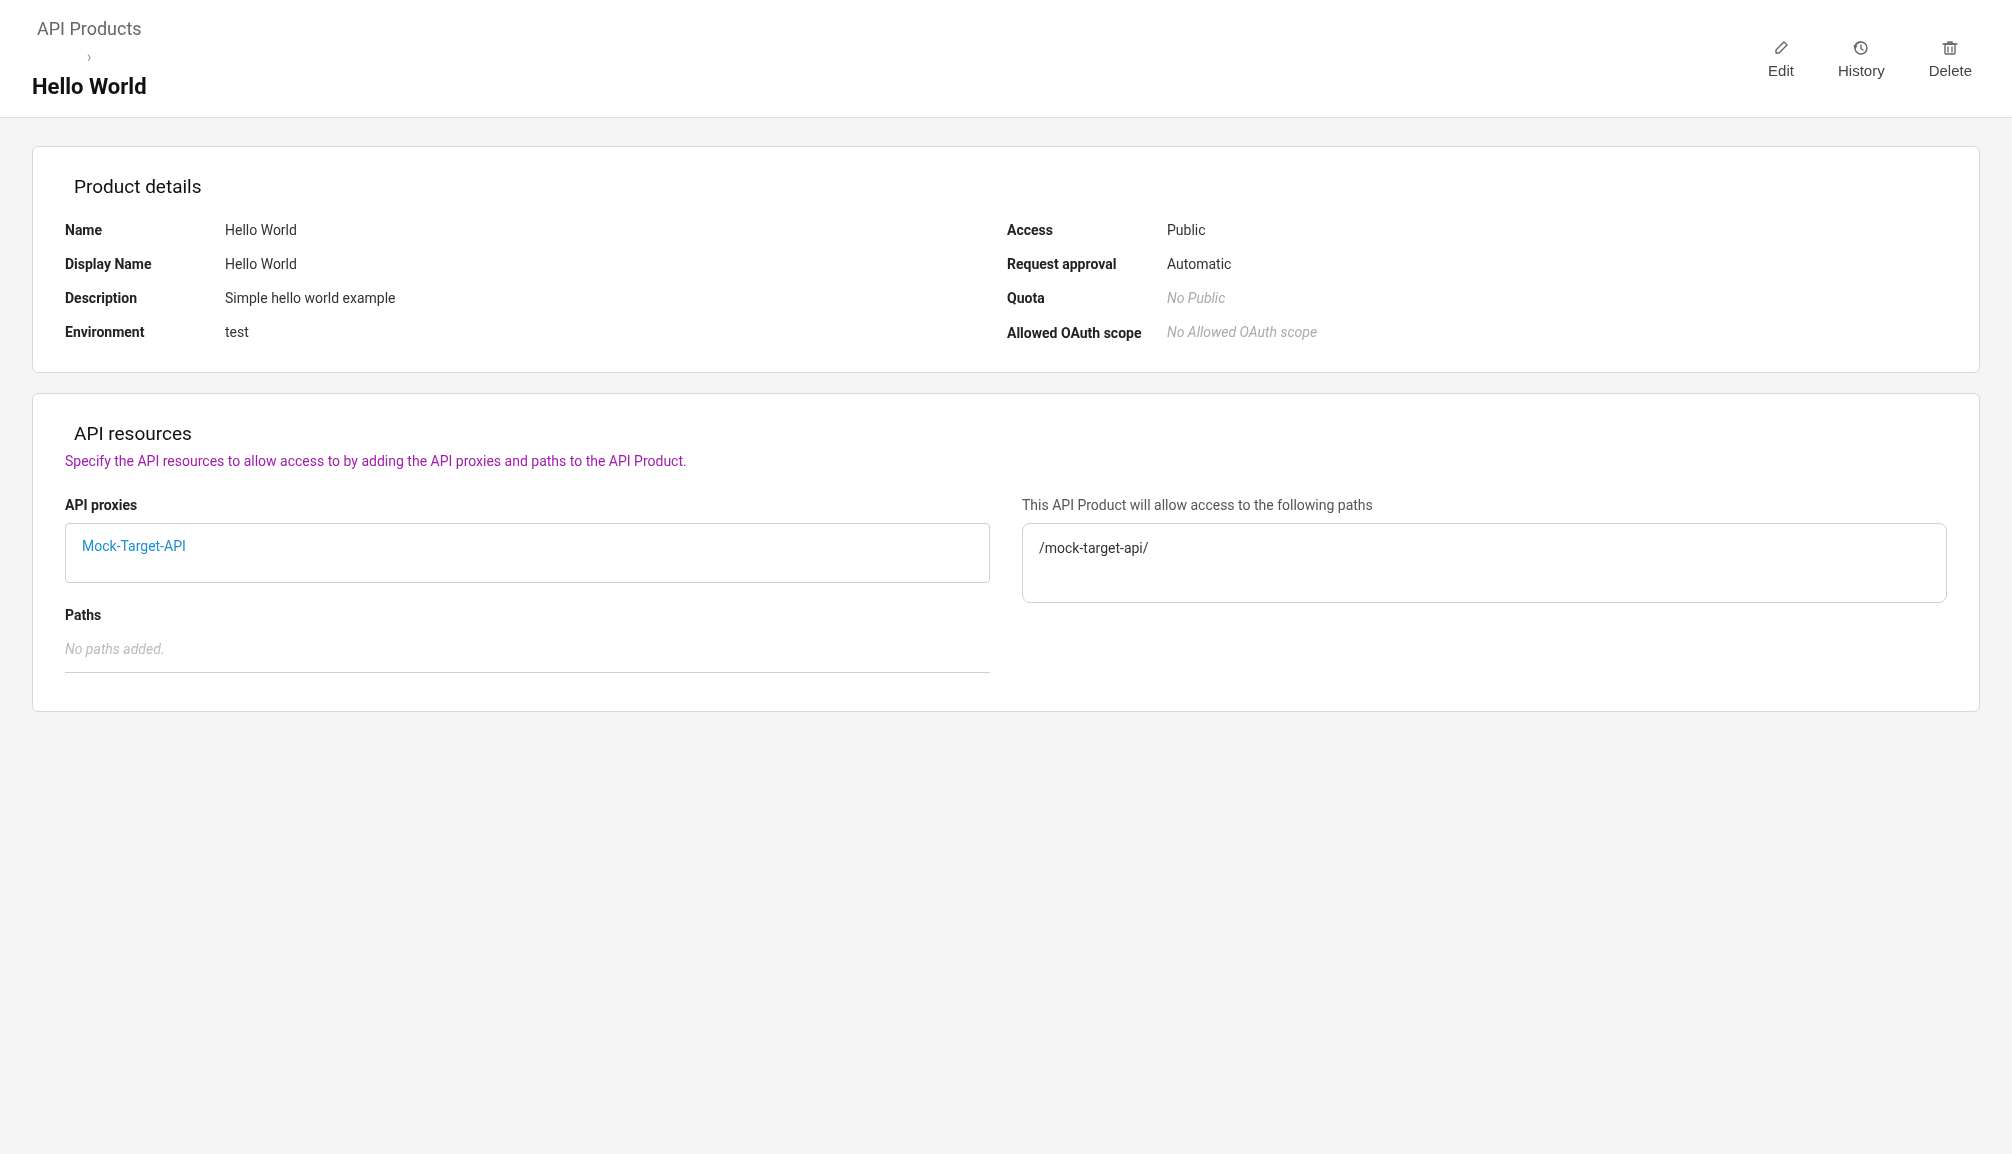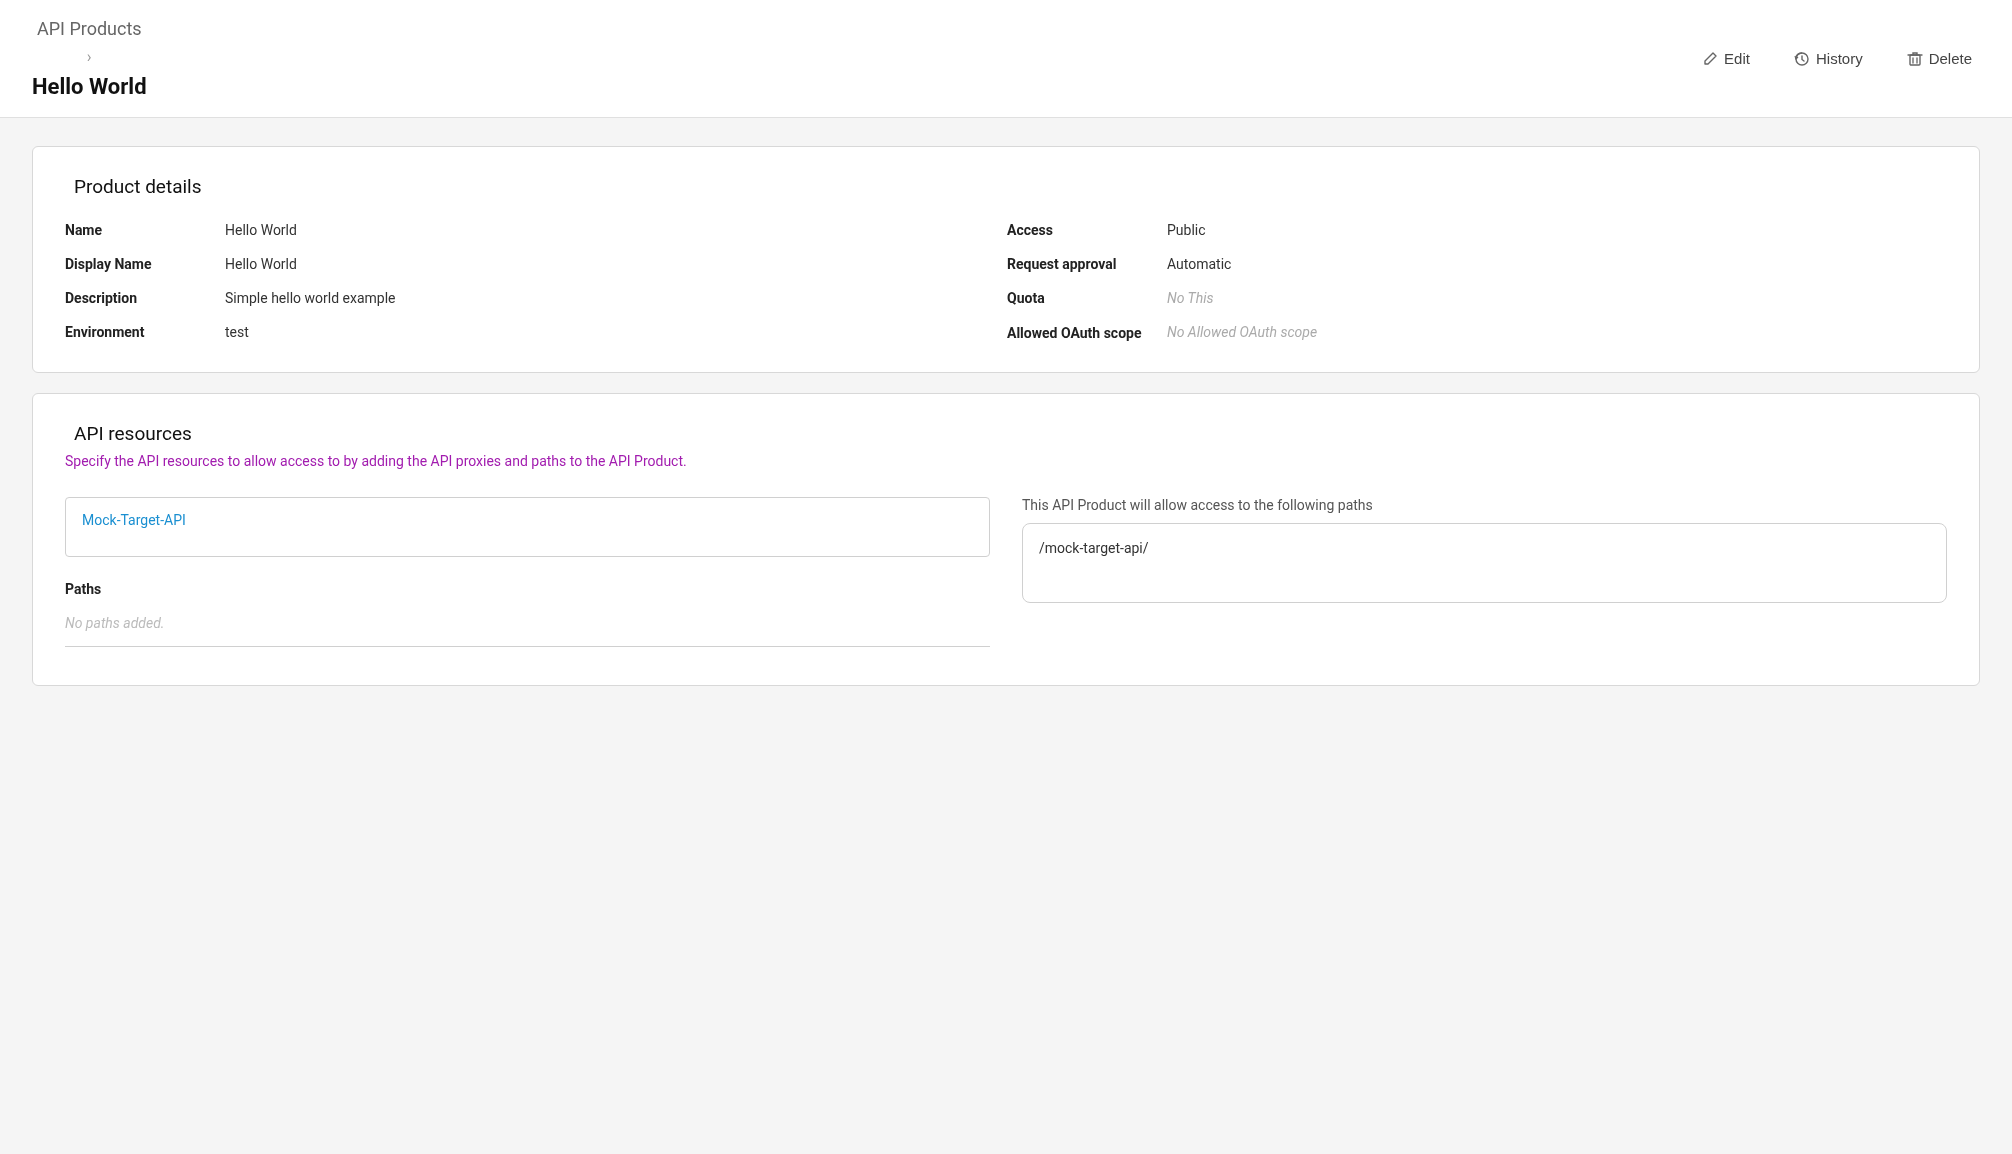--- a/index.html
+++ b/index.html
@@ -56,20 +56,21 @@
     .action-btn {
       display: flex;
       align-items: center;
       gap: 6px;
       background: none;
       border: none;
       cursor: pointer;
       font-size: 15px;
       color: #444;
       padding: 4px 8px;
+      flex-direction: column;
     }
 
     .action-icon {
       font-size: 16px;
       color: #666;
     }
 
     .main-content {
       padding: 28px 32px;
       display: flex;
@@ -279,37 +280,38 @@
         <div class="detail-row">
           <span class="detail-label">Access</span>
           <span class="detail-value">Public</span>
         </div>
         <div class="detail-row">
           <span class="detail-label">Request approval</span>
           <span class="detail-value">Automatic</span>
         </div>
         <div class="detail-row">
           <span class="detail-label">Quota</span>
-          <span class="detail-value empty">No This</span>
+          <span class="detail-value empty">No Public</span>
         </div>
         <div class="detail-row">
           <span class="detail-label" style="line-height:1.4">Allowed OAuth scope</span>
           <span class="detail-value empty">No Allowed OAuth scope</span>
         </div>
       </div>
     </div>
   </div>
 
   <div class="card">
     <div class="card-title">API resources</div>
     <div class="api-resources-subtitle">Specify the API resources to allow access to by adding the API proxies and paths to the API Product.</div>
 
     <div class="two-column-section">
 
       <div>
+        <div class="section-label">API proxies</div>
         <div class="proxy-list">
           <div class="proxy-item">Mock-Target-API</div>
         </div>
 
         <div class="paths-section">
           <div class="section-label">Paths</div>
           <div class="paths-list">
             <div class="paths-empty">No paths added.</div>
           </div>
         </div>

